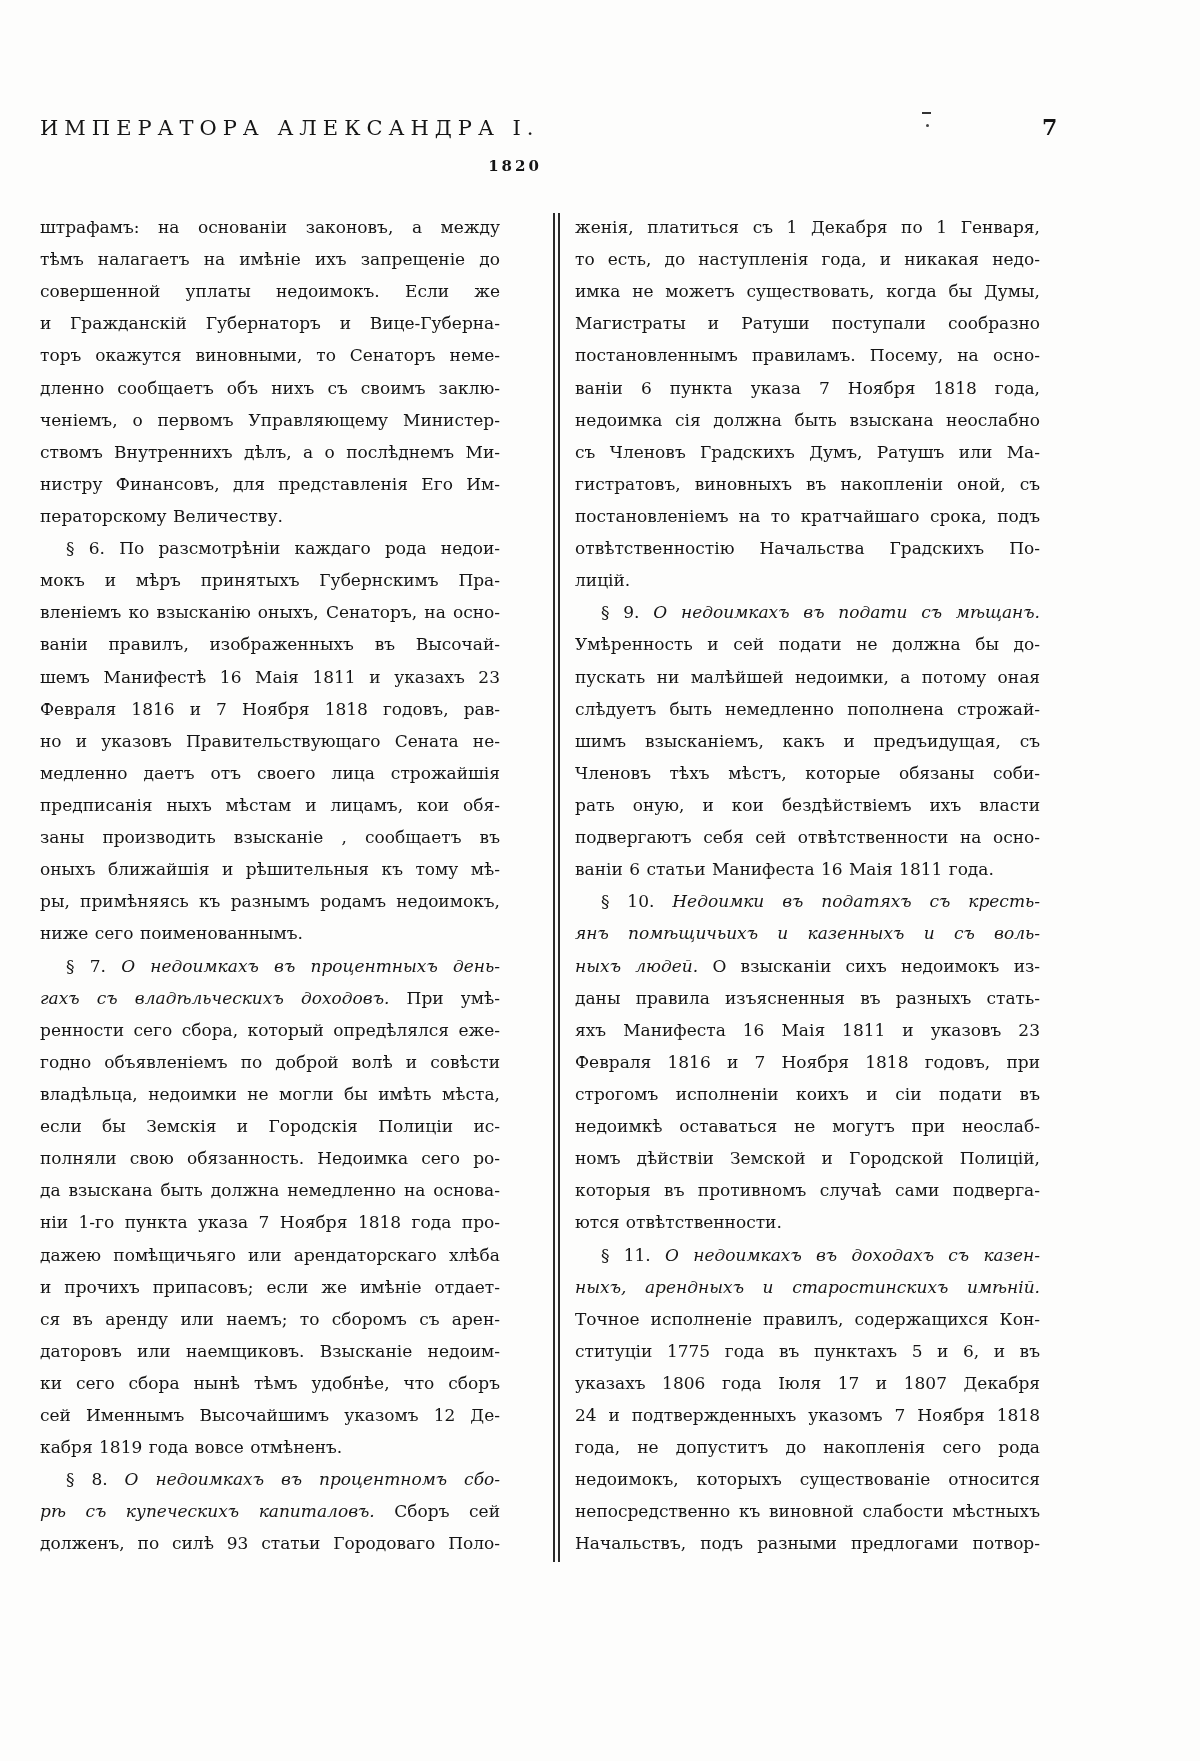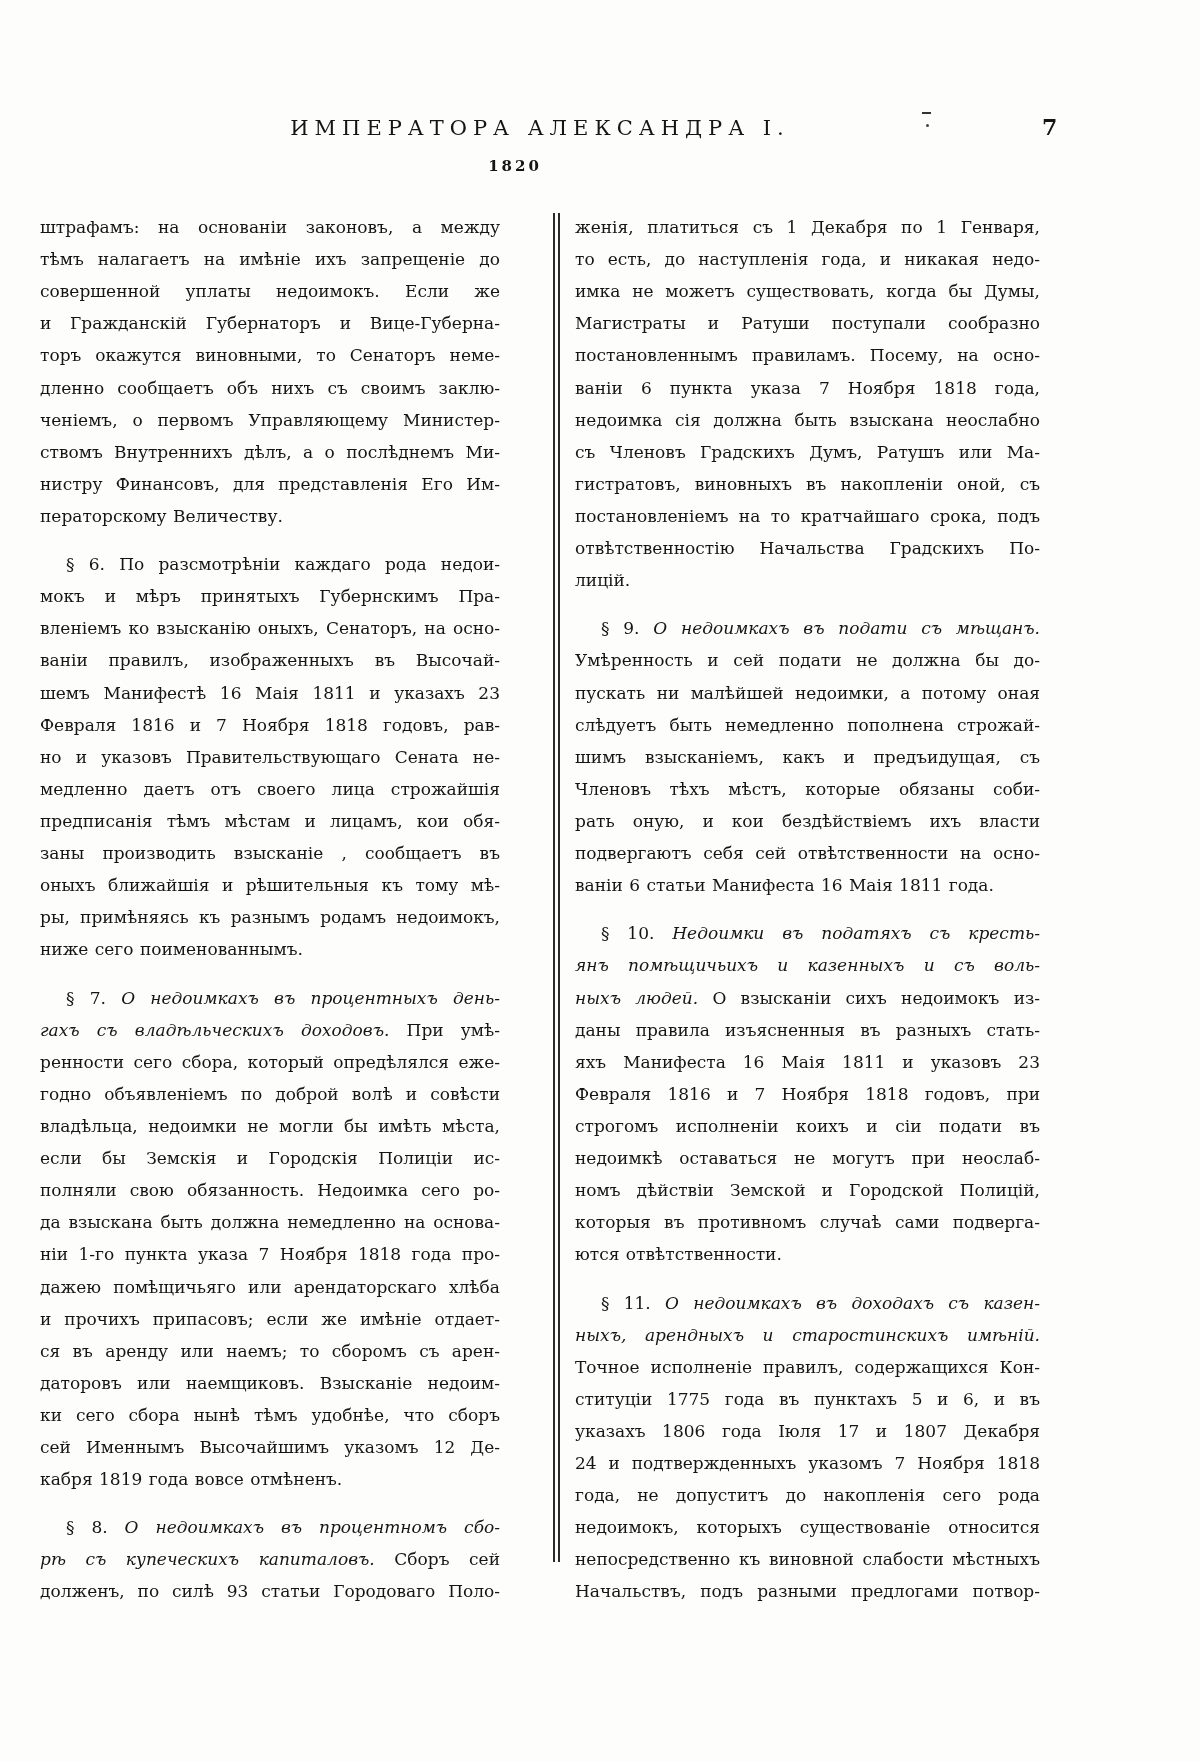--- a/index.html
+++ b/index.html
@@ -11,21 +11,20 @@
   }
   .page {
     position: relative;
     width: 1200px; height: 1761px;
     background: #fdfdfc;
     overflow: hidden;
   }
   .header-title {
     position: absolute;
     top: 116px; left: 40px; width: 1000px;
-    text-align: center;
     font-size: 21px;
     letter-spacing: 6px;
     white-space: nowrap;
   }
   .page-number {
     position: absolute;
     top: 114px; left: 1042px; width: 50px;
     font-size: 22px;
     font-weight: bold;
     text-align: left;
@@ -65,21 +64,21 @@
   .line {
     height: 32.12px;
     line-height: 32.12px;
     font-size: 17px;
     text-align: justify;
     text-align-last: justify;
     overflow: hidden;
     word-spacing: 1px;
   }
   .line.pend { text-align-last: left; }
-  .line.pstart { text-indent: 26px; margin-top: 16px; }
+  .line.pstart { text-indent: 26px; }
   .it { font-style: italic; }
 </style>
 </head>
 <body>
 
 <div class="page">
 
   <div class="header-title">ИМПЕРАТОРА АЛЕКСАНДРА I.</div>
 
   <div class="page-number">7</div>
@@ -102,21 +101,21 @@
         <div class="line"><span>нистру Финансовъ, для представленія Его Им-</span></div>
         <div class="line pend"><span>ператорскому Величеству.</span></div>
         <div class="line pstart"><span>§ 6. По разсмотрѣніи каждаго рода недои-</span></div>
         <div class="line"><span>мокъ и мѣръ принятыхъ Губернскимъ Пра-</span></div>
         <div class="line"><span>вленіемъ ко взысканію оныхъ, Сенаторъ, на осно-</span></div>
         <div class="line"><span>ваніи правилъ, изображенныхъ въ Высочай-</span></div>
         <div class="line"><span>шемъ Манифестѣ 16 Маія 1811 и указахъ 23</span></div>
         <div class="line"><span>Февраля 1816 и 7 Ноября 1818 годовъ, рав-</span></div>
         <div class="line"><span>но и указовъ Правительствующаго Сената не-</span></div>
         <div class="line"><span>медленно даетъ отъ своего лица строжайшія</span></div>
-        <div class="line"><span>предписанія тѣмъ мѣстам и лицамъ, кои обя-</span></div>
+        <div class="line"><span>предписанія ныхъ мѣстам и лицамъ, кои обя-</span></div>
         <div class="line"><span>заны производить взысканіе , сообщаетъ въ</span></div>
         <div class="line"><span>оныхъ ближайшія и рѣшительныя къ тому мѣ-</span></div>
         <div class="line"><span>ры, примѣняясь къ разнымъ родамъ недоимокъ,</span></div>
         <div class="line pend"><span>ниже сего поименованнымъ.</span></div>
         <div class="line pstart"><span>§ 7. </span><span class="it">О недоимкахъ въ процентныхъ день-</span></div>
         <div class="line"><span class="it">гахъ съ владѣльческихъ доходовъ.</span><span> При умѣ-</span></div>
         <div class="line"><span>ренности сего сбора, который опредѣлялся еже-</span></div>
         <div class="line"><span>годно объявленіемъ по доброй волѣ и совѣсти</span></div>
         <div class="line"><span>владѣльца, недоимки не могли бы имѣть мѣста,</span></div>
         <div class="line"><span>если бы Земскія и Городскія Полиціи ис-</span></div>

